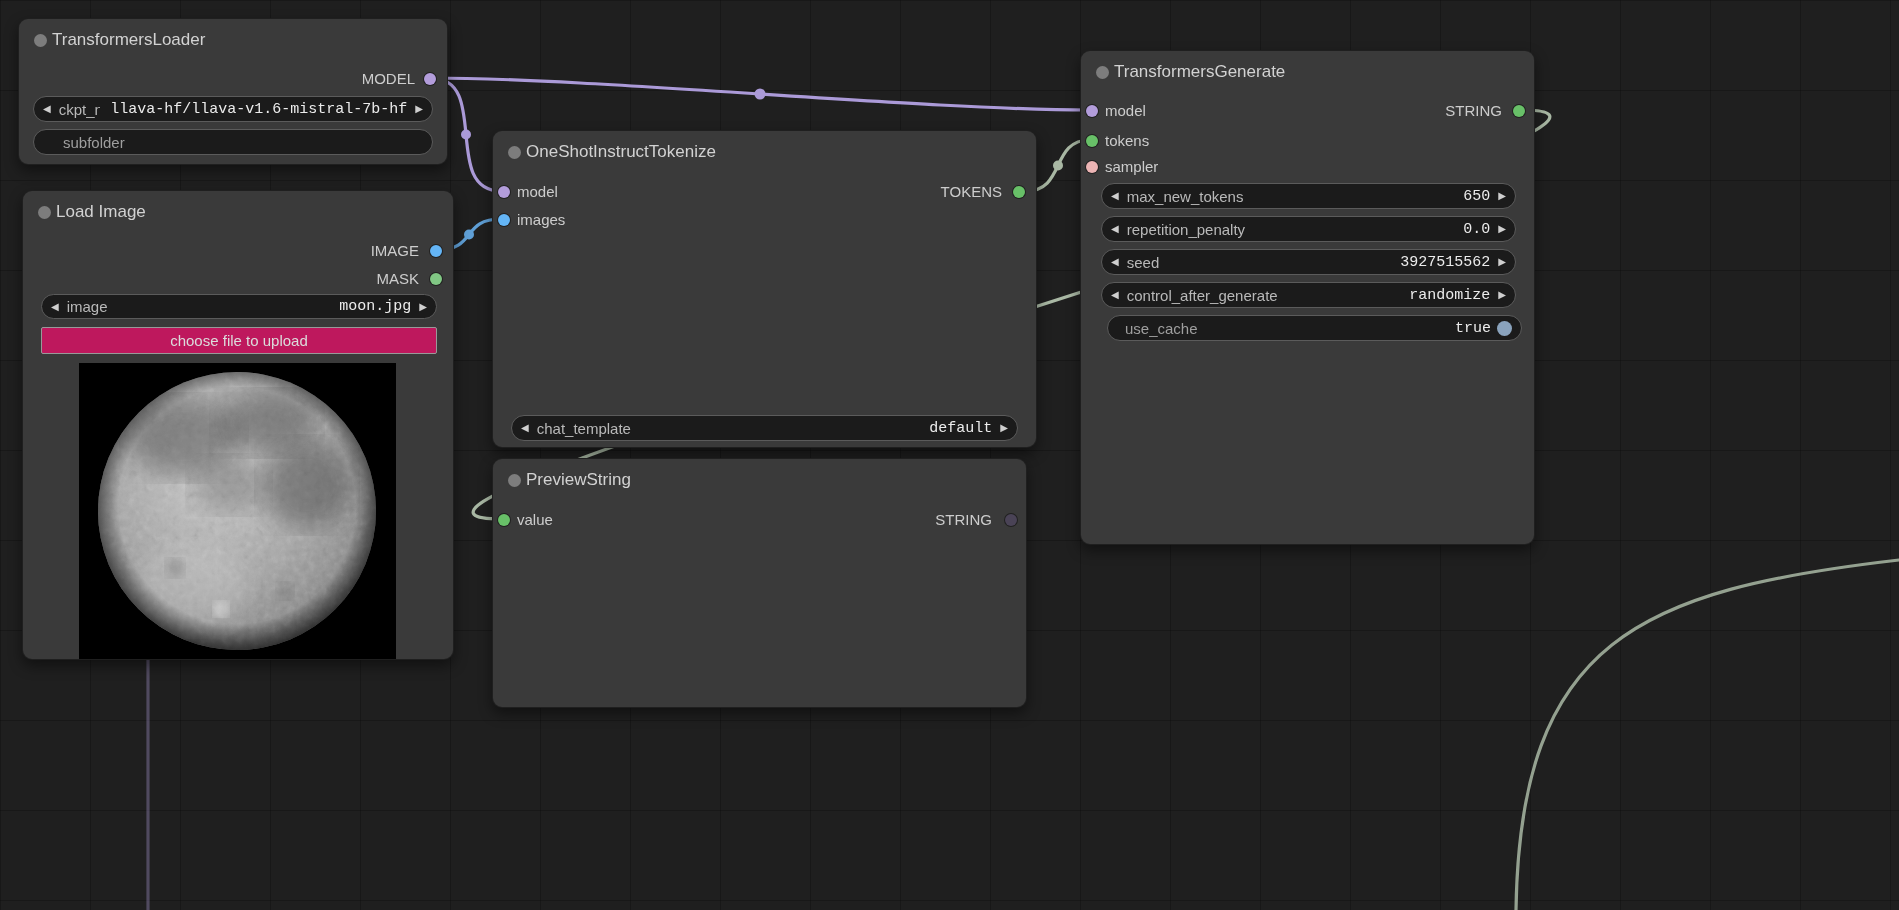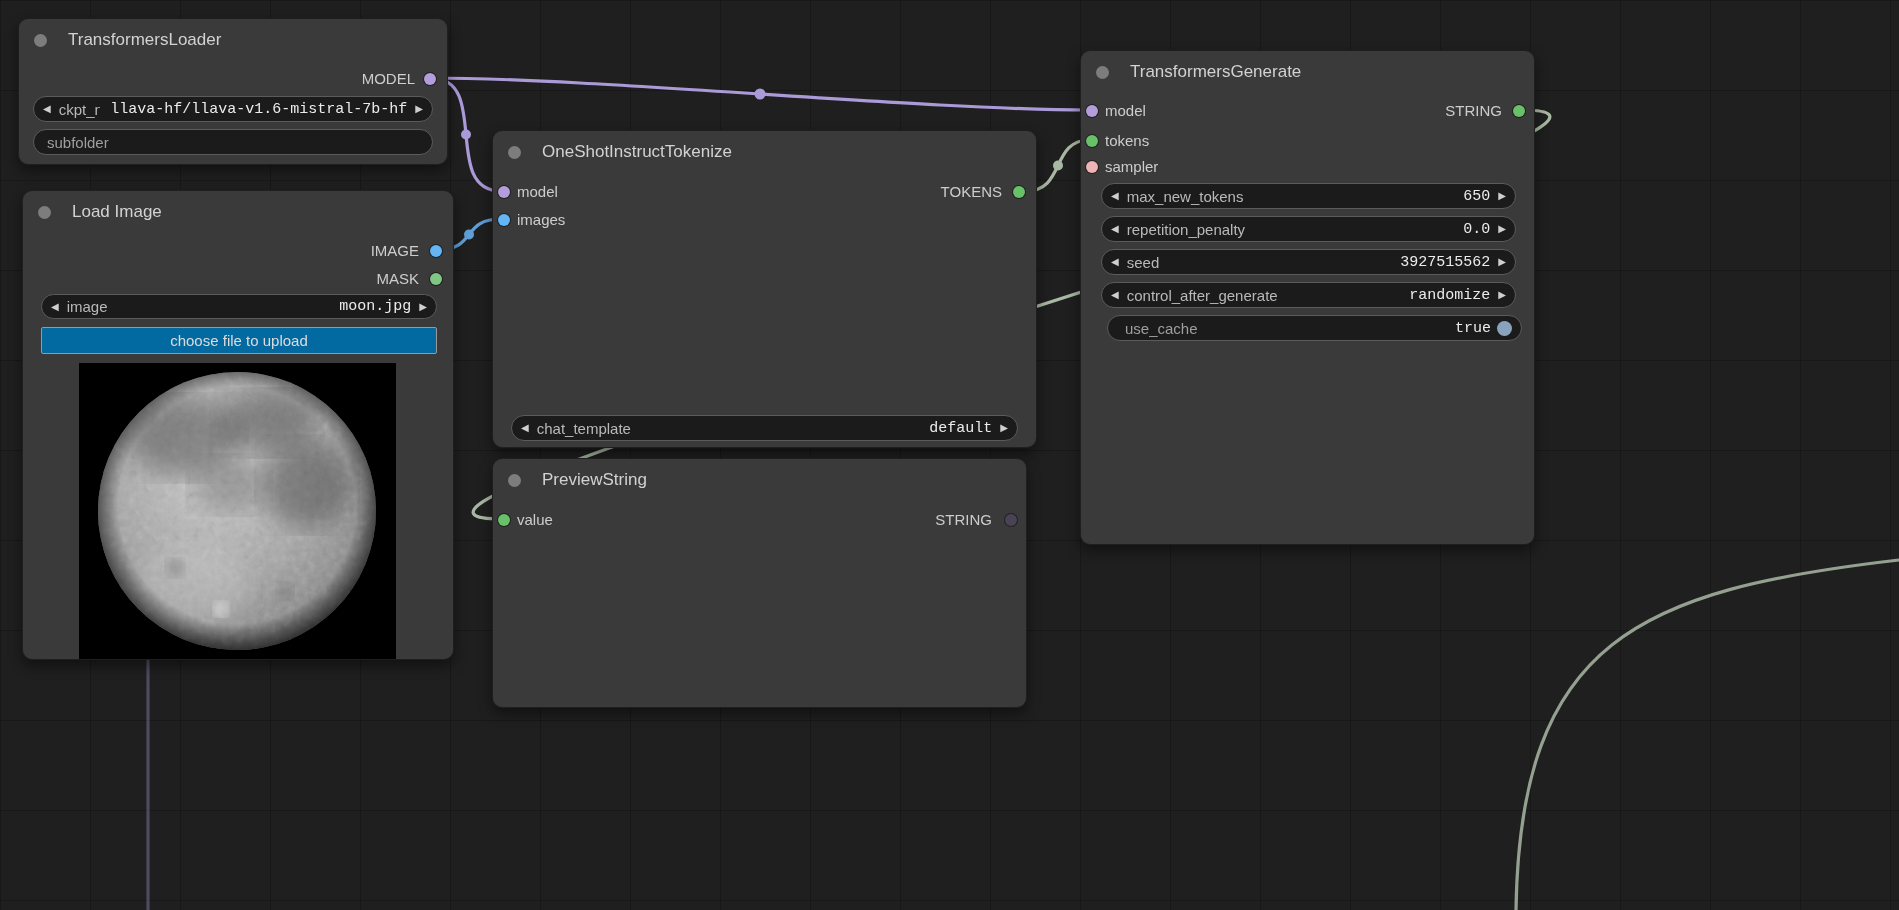--- a/index.html
+++ b/index.html
@@ -17,21 +17,21 @@
   .wm { stroke:var(--wire-model); } .wi { stroke:var(--wire-image); } .wg { stroke:var(--wire-green); }
   .dm { fill:var(--wire-model); } .di { fill:var(--wire-image); } .dg { fill:var(--wire-green); }
 
   .node {
     position:absolute; z-index:2; background:#3a3a3a;
     border:1px solid rgba(0,0,0,0.45); border-radius:10px;
     box-shadow:0 6px 14px rgba(0,0,0,0.45); box-sizing:border-box;
   }
   .node-title {
     position:absolute; left:15px; right:12px; top:9px; height:24px;
-    display:flex; align-items:center; gap:21px;
+    display:flex; align-items:center; gap:5px;
     font-size:17px; color:#d2d2d2; white-space:nowrap;
   }
   .tdot { width:13px; height:13px; border-radius:50%; background:var(--title-dot); flex:0 0 auto; }
 
   .iolabel { position:absolute; font-size:15px; line-height:20px; color:#cdcdcd; white-space:nowrap; }
   .iolabel.out { text-align:right; }
   .port { position:absolute; width:12px; height:12px; border-radius:50%; box-shadow:0 0 0 1px rgba(0,0,0,0.45); }
   .p-model { background:var(--model); } .p-image { background:var(--image); }
   .p-mask { background:var(--mask); } .p-green { background:var(--green); }
   .p-sampler { background:var(--sampler); } .p-dark { background:var(--string-dark); }
@@ -41,21 +41,21 @@
     background:#1b1b1b; border:1px solid #5b5b5b; border-radius:13px;
     display:flex; align-items:center; padding:0 9px; font-size:15px; white-space:nowrap;
   }
   .arr { font-size:10px; color:#cfcfcf; flex:0 0 auto; line-height:1; }
   .wname { margin-left:8px; color:#b9b9b9; overflow:hidden; }
   .wname.dim { color:#9f9f9f; }
   .wval { margin-left:auto; padding-left:10px; margin-right:8px; color:#ececec;font-family:Liberation Mono, monospace; }
   .toggle-knob { width:15px; height:15px; border-radius:50%; background:var(--toggle); margin-left:6px; flex:0 0 auto; }
 
   .upload-btn {
-    position:absolute; box-sizing:border-box; background:#0369a1;
+    position:absolute; box-sizing:border-box; background:#be185d;
     border:1px solid #999999; border-radius:2px; color:#dcdcdc; font-size:15px;
     display:flex; align-items:center; justify-content:center; cursor:pointer;
   }
   .textbox {
     position:absolute; box-sizing:border-box; background:#181818; border-radius:3px;
     color:#c6c6c6; font-family:"DejaVu Sans Mono", monospace; font-size:12.5px;
     padding:9px 9px; overflow:hidden;
   }
   .imgbox { position:absolute; background:#000; }
   .imgbox svg { display:block; }
@@ -96,21 +96,21 @@
     <div class="iolabel out" style="right:32px;top:50px">MODEL</div>
     <span class="port p-model" style="right:11px;top:54px"></span>
 
     <div class="widget" style="left:14px;top:77px;width:400px">
       <span class="arr">◀</span>
       <span class="wname">ckpt_name</span>
       <span class="wval">llava-hf/llava-v1.6-mistral-7b-hf</span>
       <span class="arr">▶</span>
     </div>
     <div class="widget" style="left:14px;top:110px;width:400px">
-      <span class="wname dim" style="margin-left:4px">subfolder</span>
+      <span class="wname dim" style="margin-left:20px">subfolder</span>
       <span class="wval"></span>
     </div>
   </div>
 
   <div class="node" style="left:22px;top:190px;width:432px;height:470px">
     <div class="node-title">
       <span class="tdot"></span>
       <span>Load Image</span>
     </div>
     <div class="iolabel out" style="right:34px;top:50px">IMAGE</div>

